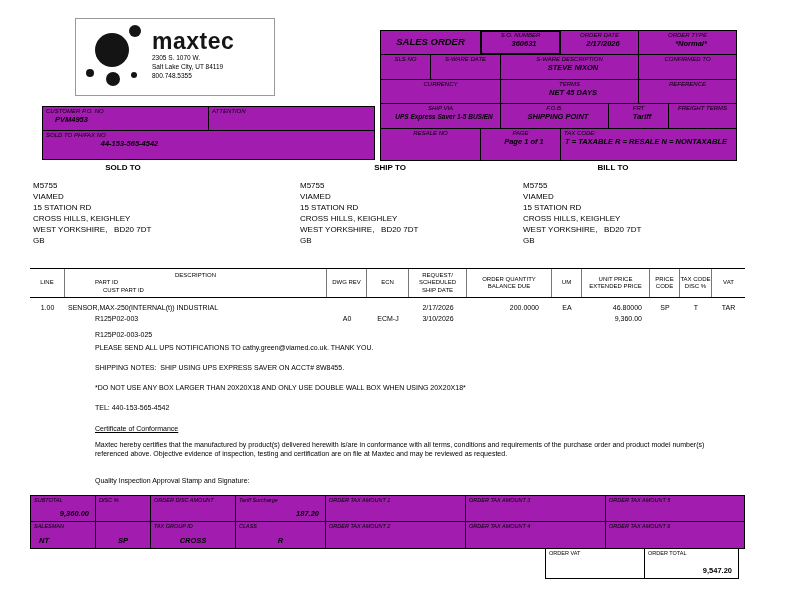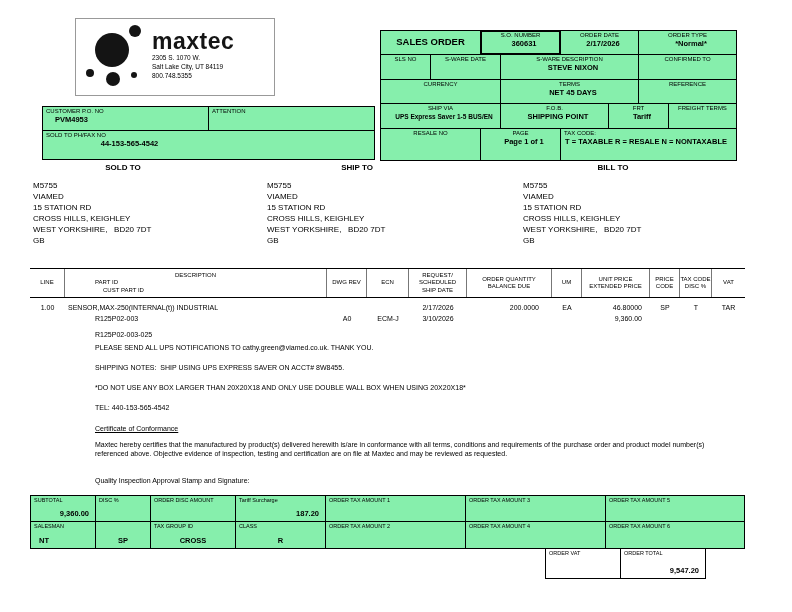--- a/index.html
+++ b/index.html
@@ -7,21 +7,21 @@
   .page{position:relative;width:792px;height:612px;background:#fff;font-family:"Liberation Sans",sans-serif;color:#000;overflow:hidden;}
 
   
   .logo-box{position:absolute;left:75px;top:18px;width:200px;height:78px;border:1px solid #999;display:flex;gap:6px;padding:4px 6px;}
   .logo-mark circle{fill:#141414;}
   .logo-text{display:flex;flex-direction:column;padding-top:6px;}
   .brand{font-size:23px;font-weight:bold;line-height:24px;letter-spacing:.5px;color:#151515;}
   .addr{font-size:6.5px;line-height:9px;}
 
   
-  .grid{position:absolute;border:1px solid #000;background:#86efac;}
+  .grid{position:absolute;border:1px solid #000;background:#a21caf;font-style:italic;}
   .grow{display:flex;border-bottom:1px solid #000;}
   .grow:last-child{border-bottom:none;}
   .gcell{position:relative;border-right:1px solid #000;overflow:hidden;}
   .gcell:last-child{border-right:none;}
   .flex1{flex:1;}
   .lbl{font-size:6px;line-height:7px;text-align:center;padding-top:1px;white-space:nowrap;}
   .lbl.left{text-align:left;padding-left:3px;}
   .val{font-size:7.5px;font-weight:bold;text-align:center;line-height:10px;white-space:nowrap;padding-left:7px;}
   .val.left{text-align:left;padding-left:12px;}
   .val.small{font-size:6.5px;}
@@ -168,21 +168,21 @@
 
   <div class="addr-col" style="left:33px">
     <div class="addr-head">SOLD TO</div>
     <div class="addr-line">M5755</div>
     <div class="addr-line">VIAMED</div>
     <div class="addr-line">15 STATION RD</div>
     <div class="addr-line">CROSS HILLS, KEIGHLEY</div>
     <div class="addr-line">WEST YORKSHIRE,   BD20 7DT</div>
     <div class="addr-line">GB</div>
   </div>
-  <div class="addr-col" style="left:267px">
+  <div class="addr-col" style="left:300px">
     <div class="addr-head">SHIP TO</div>
     <div class="addr-line">M5755</div>
     <div class="addr-line">VIAMED</div>
     <div class="addr-line">15 STATION RD</div>
     <div class="addr-line">CROSS HILLS, KEIGHLEY</div>
     <div class="addr-line">WEST YORKSHIRE,   BD20 7DT</div>
     <div class="addr-line">GB</div>
   </div>
   <div class="addr-col" style="left:523px">
     <div class="addr-head">BILL TO</div>
@@ -313,18 +313,18 @@
       </div>
       <div class="gcell flex1">
         <div class="tlbl">ORDER TAX AMOUNT 6</div>
       </div>
     </div>
   </div>
 
   <div class="endbox" style="left:545px;top:548px;width:100px;height:31px">
     <div class="tlbl">ORDER VAT</div>
   </div>
-  <div class="endbox" style="left:620px;top:548px;width:86px;height:31px">
+  <div class="endbox" style="left:644px;top:548px;width:95px;height:31px">
     <div class="tlbl">ORDER TOTAL</div>
     <div class="tval rgt">9,547.20</div>
   </div>
 
 </div>
 
 </body></html>

